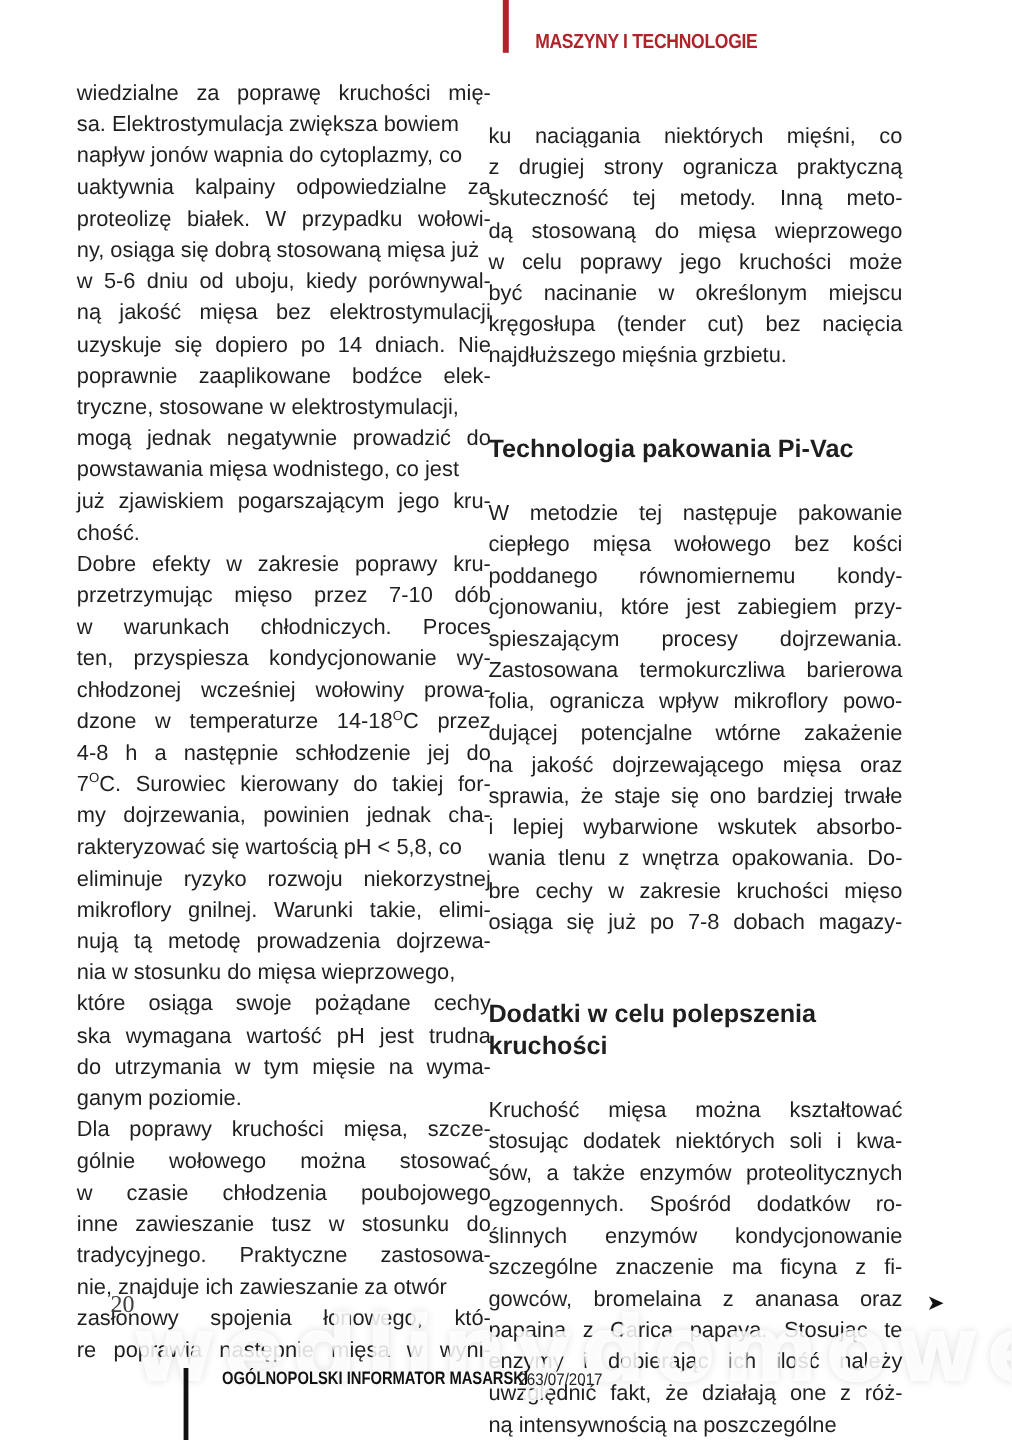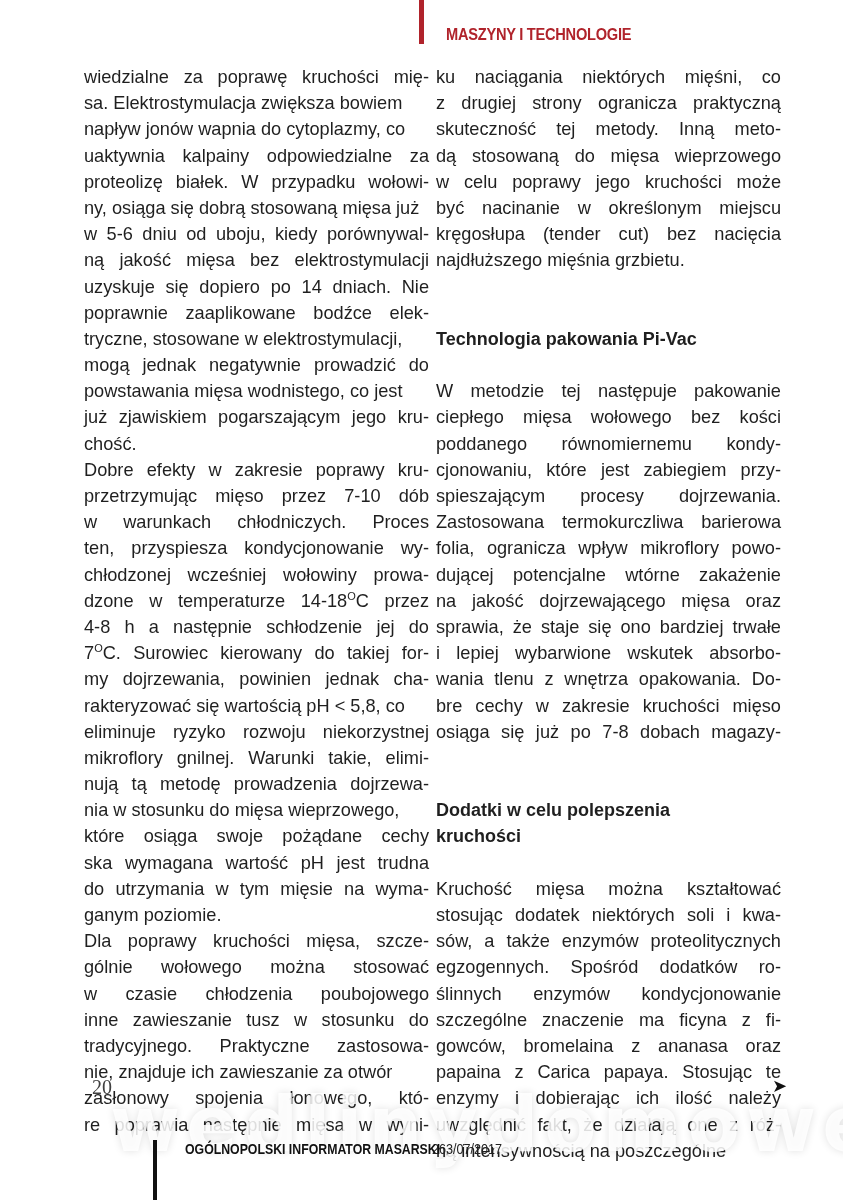--- a/index.html
+++ b/index.html
@@ -1,25 +1,25 @@
 <!DOCTYPE html>
 <html><head>
 <meta charset="utf-8">
 <style>
   html, body { margin: 0; padding: 0; background: #ffffff; }
   body { width: 843px; height: 1200px; position: relative; overflow: hidden; font-family: "Liberation Sans", sans-serif; color: #1f1f1f; }
   .red-bar { position: absolute; left: 419px; top: 0; width: 5px; height: 44px; background: #b0232b; }
   .section-label { position: absolute; left: 446px; top: 25px; font-family: "Liberation Sans", sans-serif; font-weight: bold; font-size: 17px; color: #b0232b; letter-spacing: -0.3px; transform: scaleX(0.86); transform-origin: left top; white-space: nowrap; }
   .col { position: absolute; top: 64px; width: 345px; font-size: 18.2px; line-height: 26.2px; }
-  .col-left { left: 64px; margin-left: 20px; }
-  .col-right { left: 436px; }
+  .col-left { left: 64px; }
+  .col-right { left: 407px; margin-top: 36px; }
   .line { display: block; white-space: nowrap; height: 26.2px; text-align: justify; text-align-last: justify; }
   .line.last { text-align-last: left; }
   .gap { display: block; height: 26.2px; }
-  .heading { display: block; font-weight: bold; font-size: 18px; white-space: nowrap; height: 26.2px; }
+  .heading { display: block; font-weight: bold; font-size: 21px; white-space: nowrap; height: 26.2px; }
   sup { font-size: 11px; vertical-align: 7px; line-height: 0; }
   .arrow { position: absolute; left: 772px; top: 1075px; font-size: 18px; color: #111; }
   .watermark { position: absolute; left: 110px; top: 1080px; font-family: "DejaVu Sans", sans-serif; font-weight: bold; font-size: 76px; color: rgba(255,255,255,0.85); text-shadow: 0 0 8px rgba(0,0,0,0.12); letter-spacing: 6px; white-space: nowrap; pointer-events: none; }
   .page-num { position: absolute; left: 92px; top: 1076px; font-size: 20px; color: #404040; font-family: Liberation Serif, serif; }
   .black-bar { position: absolute; left: 153px; top: 1140px; width: 4px; height: 60px; background: #111; }
   .footer-title { position: absolute; left: 185px; top: 1140px; font-weight: bold; font-size: 15px; color: #111; transform: scaleX(0.82); transform-origin: left top; white-space: nowrap; }
   .footer-issue { position: absolute; left: 432px; top: 1141px; font-size: 14px; color: #222; transform: scaleX(0.9); transform-origin: left top; white-space: nowrap; }
 </style>
 </head>
 <body>

